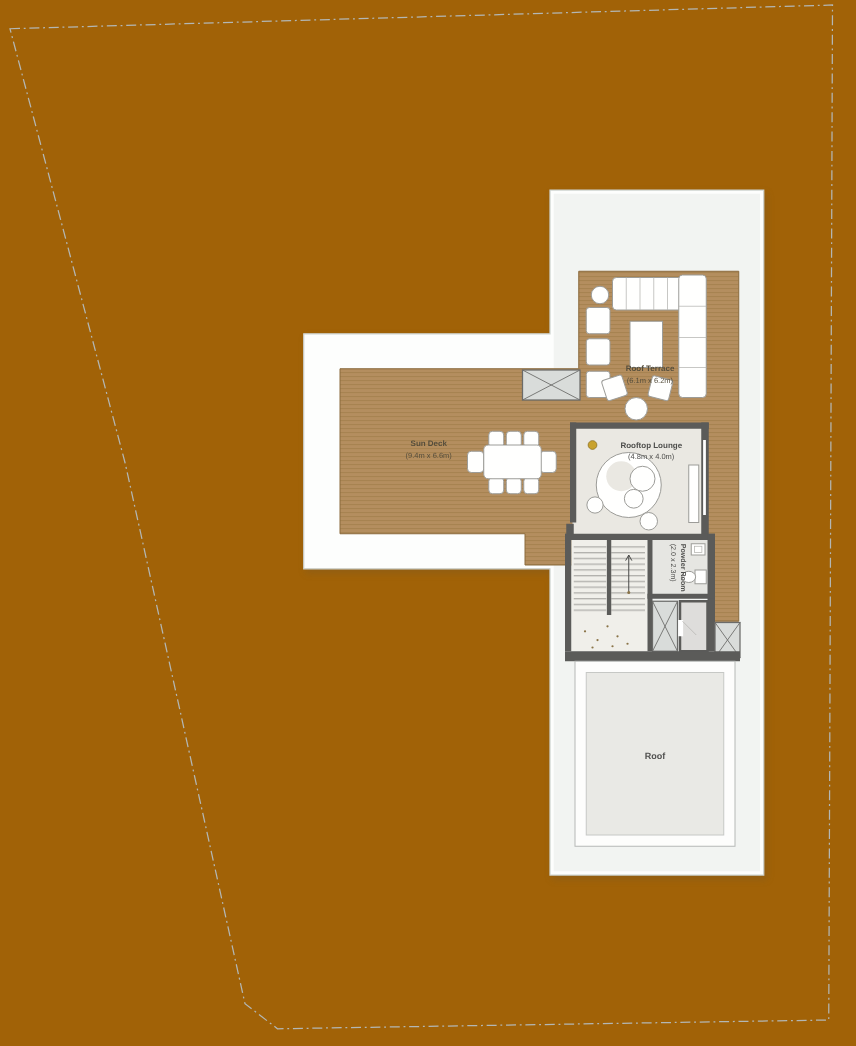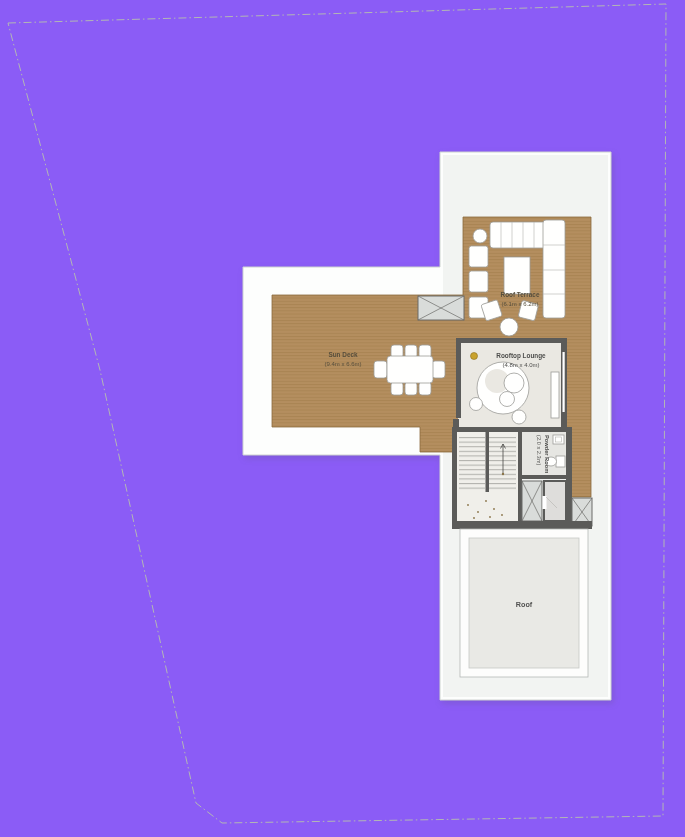--- a/index.html
+++ b/index.html
@@ -1,16 +1,16 @@
 <!DOCTYPE html>
 <html style="--deck_wood: #b48e5f; --deck_plank: #97743f; --wall: #5b5b59; --lounge_floor: #eae8e2; --roof_fill: #e9e9e5; --boundary_line: #b3b7b5; --footprint_fill: #fdfefd; --label_text: #564e3c;"><head>
 <meta charset="utf-8">
 <style>
   html,body{margin:0;padding:0;background:#fcfdfc;}
-  .stage{position:relative;width:685px;height:837px;background:#8b5cf6;overflow:hidden;
+  .stage{position:relative;width:685px;height:837px;background:#a16207;overflow:hidden;
          font-family:"Liberation Sans",sans-serif;}
   svg{display:block;}
   .boundary{fill:none;stroke:var(--boundary_line,#b3b7b5);stroke-width:1;stroke-dasharray:8 3 1.5 3;}
   .footprint{fill:var(--footprint_fill,#fdfefd);stroke:#ced3d0;stroke-width:1;
              filter:drop-shadow(2px 3px 3px rgba(70,80,75,.18));}
   .tint{fill:#f2f4f2;}
   .wood-base{fill:var(--deck_wood,#b48e5f);}
   .wood-line{stroke:var(--deck_plank,#97743f);stroke-width:.8;opacity:.5;}
   .deck-outline{fill:url(#wood);stroke:#8a6a3c;stroke-width:.8;}
   .wall{fill:var(--wall,#5b5b59);}

